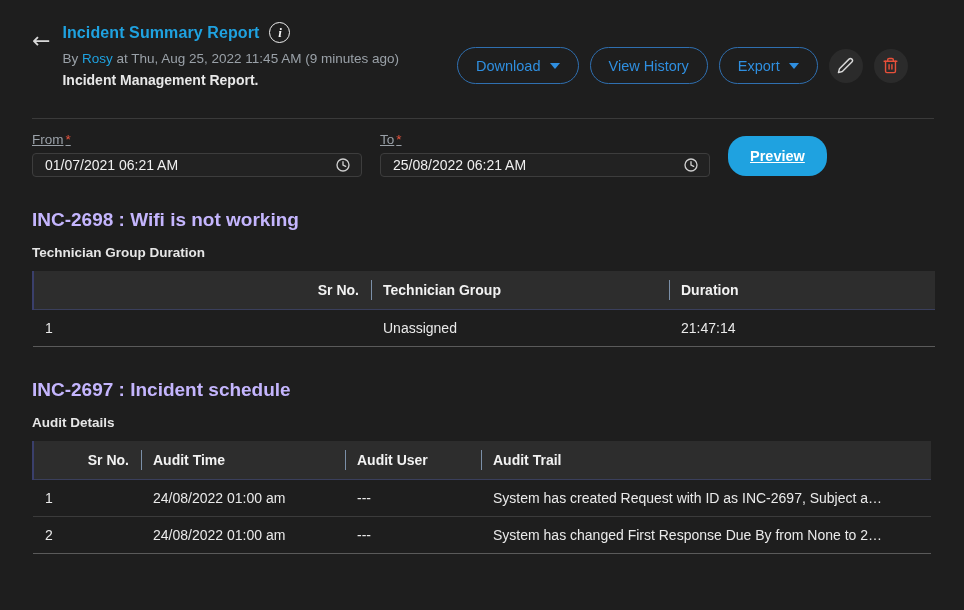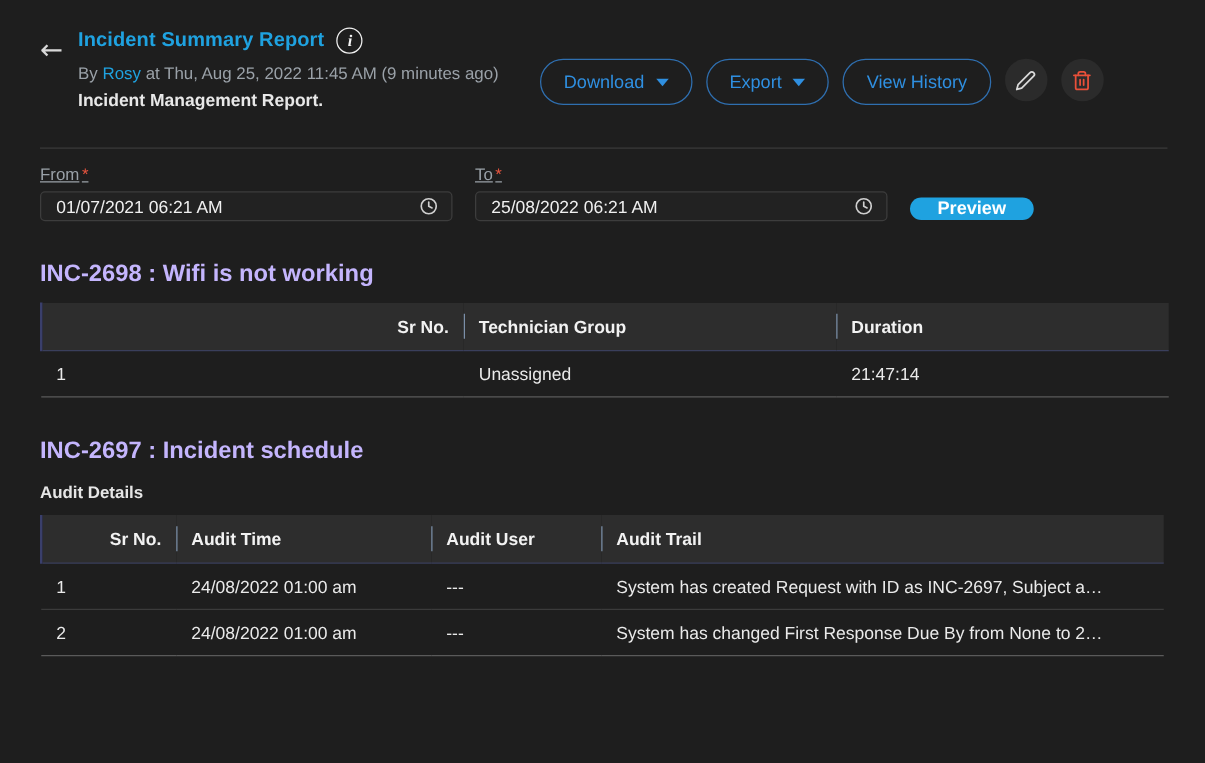--- a/index.html
+++ b/index.html
@@ -74,22 +74,23 @@
     margin-top: 3px;
     font-size: 14px;
     color: #e8e8e8;
     font-weight: 600;
     line-height: 1.35;
   }
 
   .header-actions {
     position: absolute;
     top: 47px;
-    left: 432px;
-    display: flex;
+    left: 457px;
+    display: flex;
+    align-items: center;
     gap: 11px;
   }
   .pill-btn {
     height: 37px;
     border: 1px solid #2f6fb0;
     border-radius: 20px;
     background: transparent;
     color: #2f8fe0;
     font-size: 14.5px;
     font-family: "Liberation Sans", sans-serif;
@@ -171,31 +172,32 @@
   }
   .clock-icon {
     position: absolute;
     right: 10px;
     top: 50%;
     transform: translateY(-50%);
     cursor: pointer;
     display: flex;
   }
   .preview-btn {
-    height: 18px;
+    height: 40px;
     border: none;
     border-radius: 18px;
     background: #1fa2e0;
     color: #fff;
     font-size: 14.5px;
     font-weight: 600;
     font-family: "Liberation Sans", sans-serif;
     padding: 0 22px;
     cursor: pointer;
     margin-bottom: 1px;
+    text-decoration: underline;
   }
 
   .incident-title {
     font-size: 19px;
     font-weight: bold;
     color: #c4b5fd;
     margin-top: 32px;
   }
   .table-caption {
     font-size: 13.5px;
@@ -260,25 +262,25 @@
         <div class="subtitle">Incident Management Report.</div>
       </div>
     </div>
 
     <div class="header-actions">
       <button class="pill-btn">
         <span>Download</span>
         <span class="caret"></span>
       </button>
       <button class="pill-btn">
+        <span>View History</span>
+      </button>
+      <button class="pill-btn">
         <span>Export</span>
         <span class="caret"></span>
-      </button>
-      <button class="pill-btn">
-        <span>View History</span>
       </button>
       <button class="circle-btn">
         <svg width="17" height="17" viewBox="0 0 24 24" fill="none" stroke="#d9d9d9" stroke-width="2" stroke-linecap="round" stroke-linejoin="round">
           <path d="M17 3a2.8 2.8 0 1 1 4 4L7.5 20.5 2 22l1.5-5.5L17 3z"></path>
         </svg>
       </button>
       <button class="circle-btn">
         <svg width="17" height="17" viewBox="0 0 24 24" fill="none" stroke="#e8503a" stroke-width="2" stroke-linecap="round" stroke-linejoin="round">
           <polyline points="3 6 5 6 21 6"></polyline>
           <path d="M19 6v14a2 2 0 0 1-2 2H7a2 2 0 0 1-2-2V6m3 0V4a2 2 0 0 1 2-2h4a2 2 0 0 1 2 2v2"></path>
@@ -319,20 +321,21 @@
             </svg>
           </span>
         </div>
       </div>
 
       <button class="preview-btn">Preview</button>
     </div>
 
     <div>
       <div class="incident-title">INC-2698 : Wifi is not working</div>
+      <div class="table-caption">Technician Group Duration</div>
       <table class="t1">
         <colgroup>
             <col style="width:338px">
             <col style="width:298px">
             <col style="width:266px">
           </colgroup>
         <thead>
           <tr>
             <th>Sr No.</th>
             <th>Technician Group</th>

